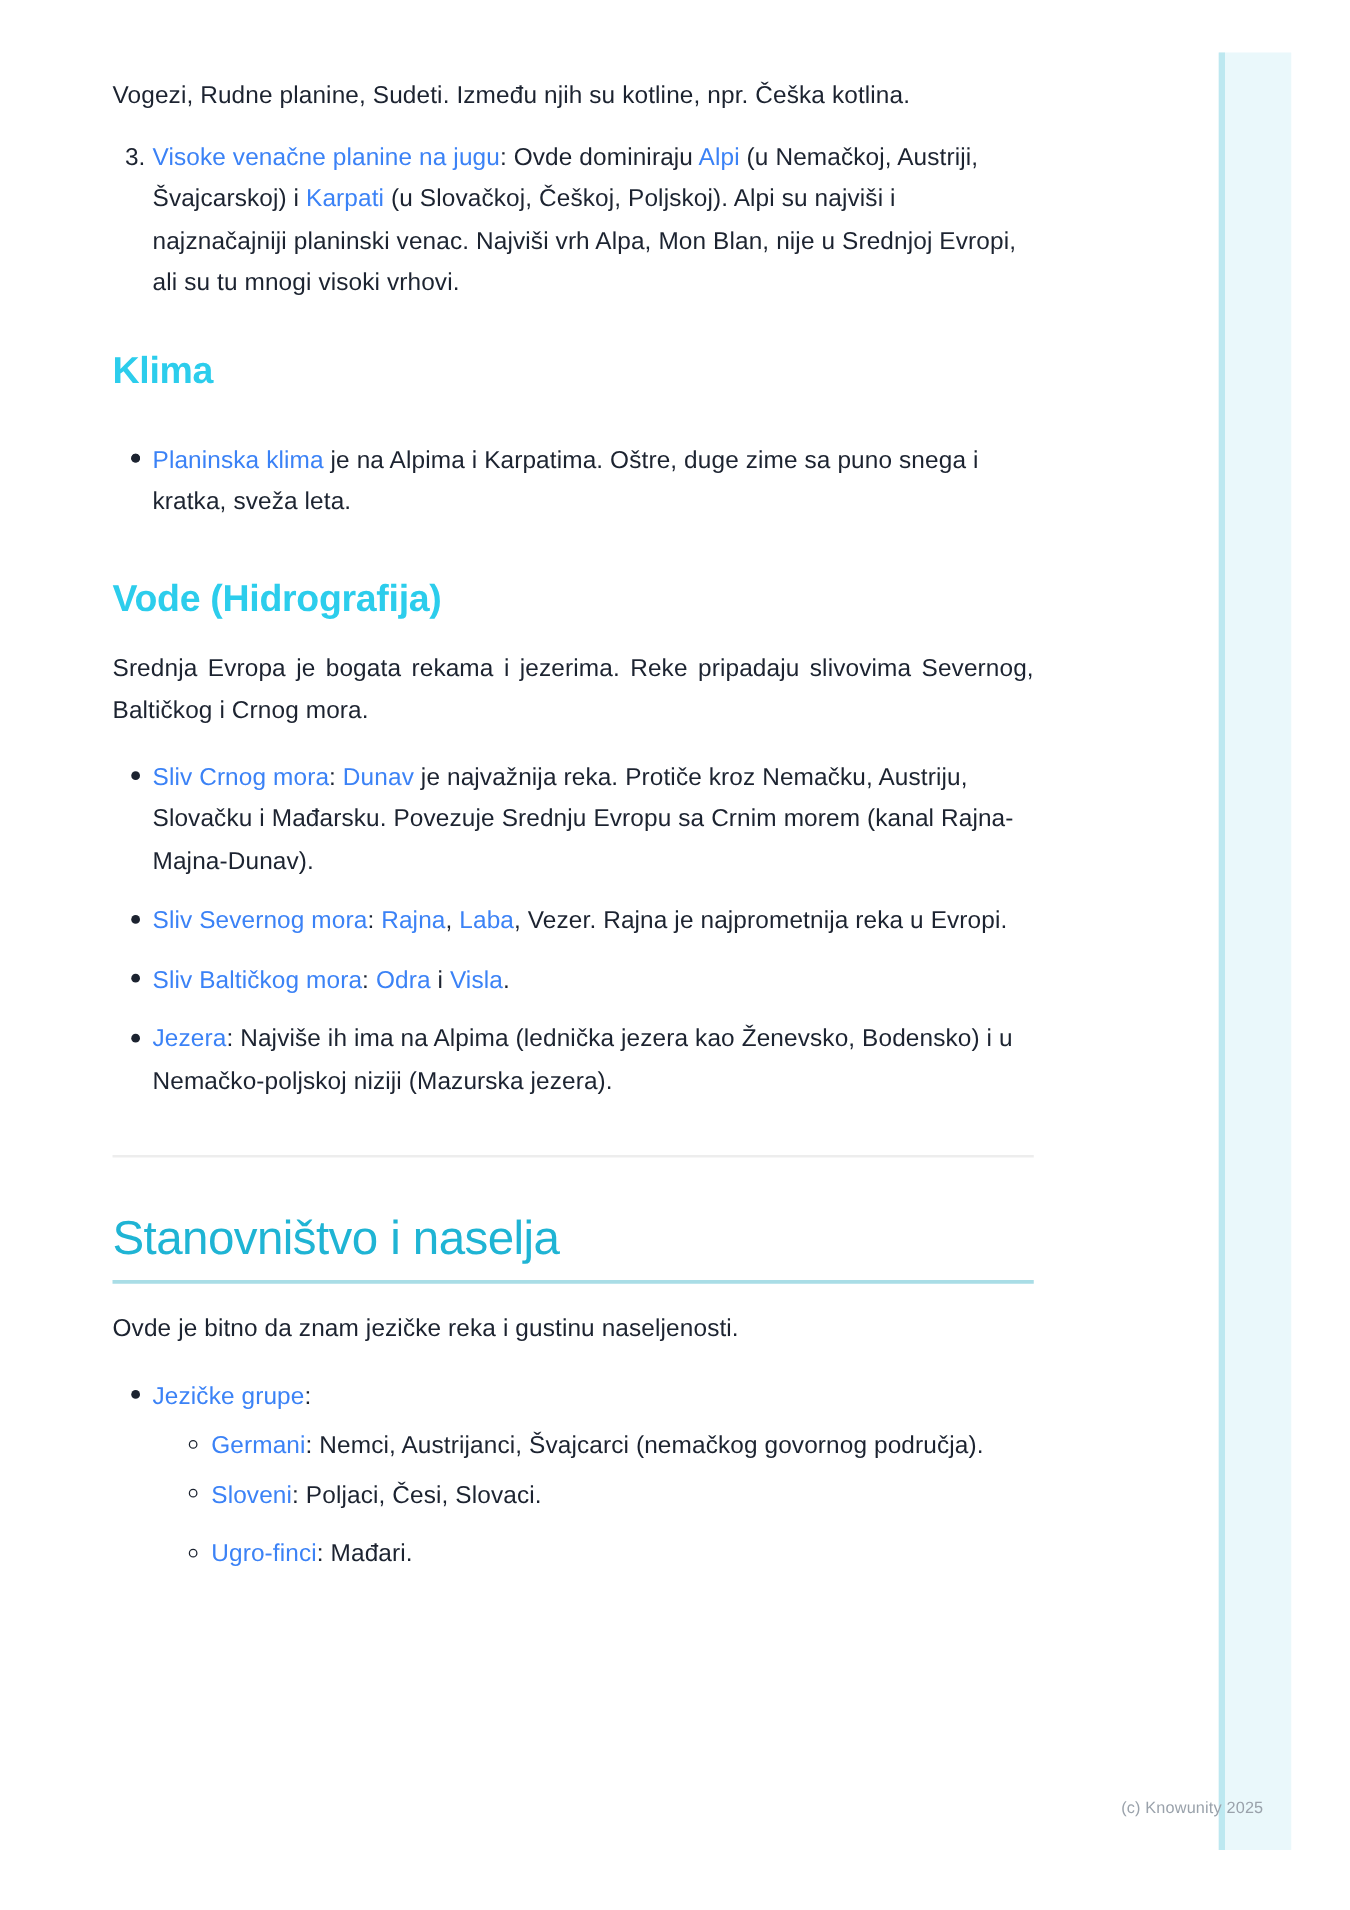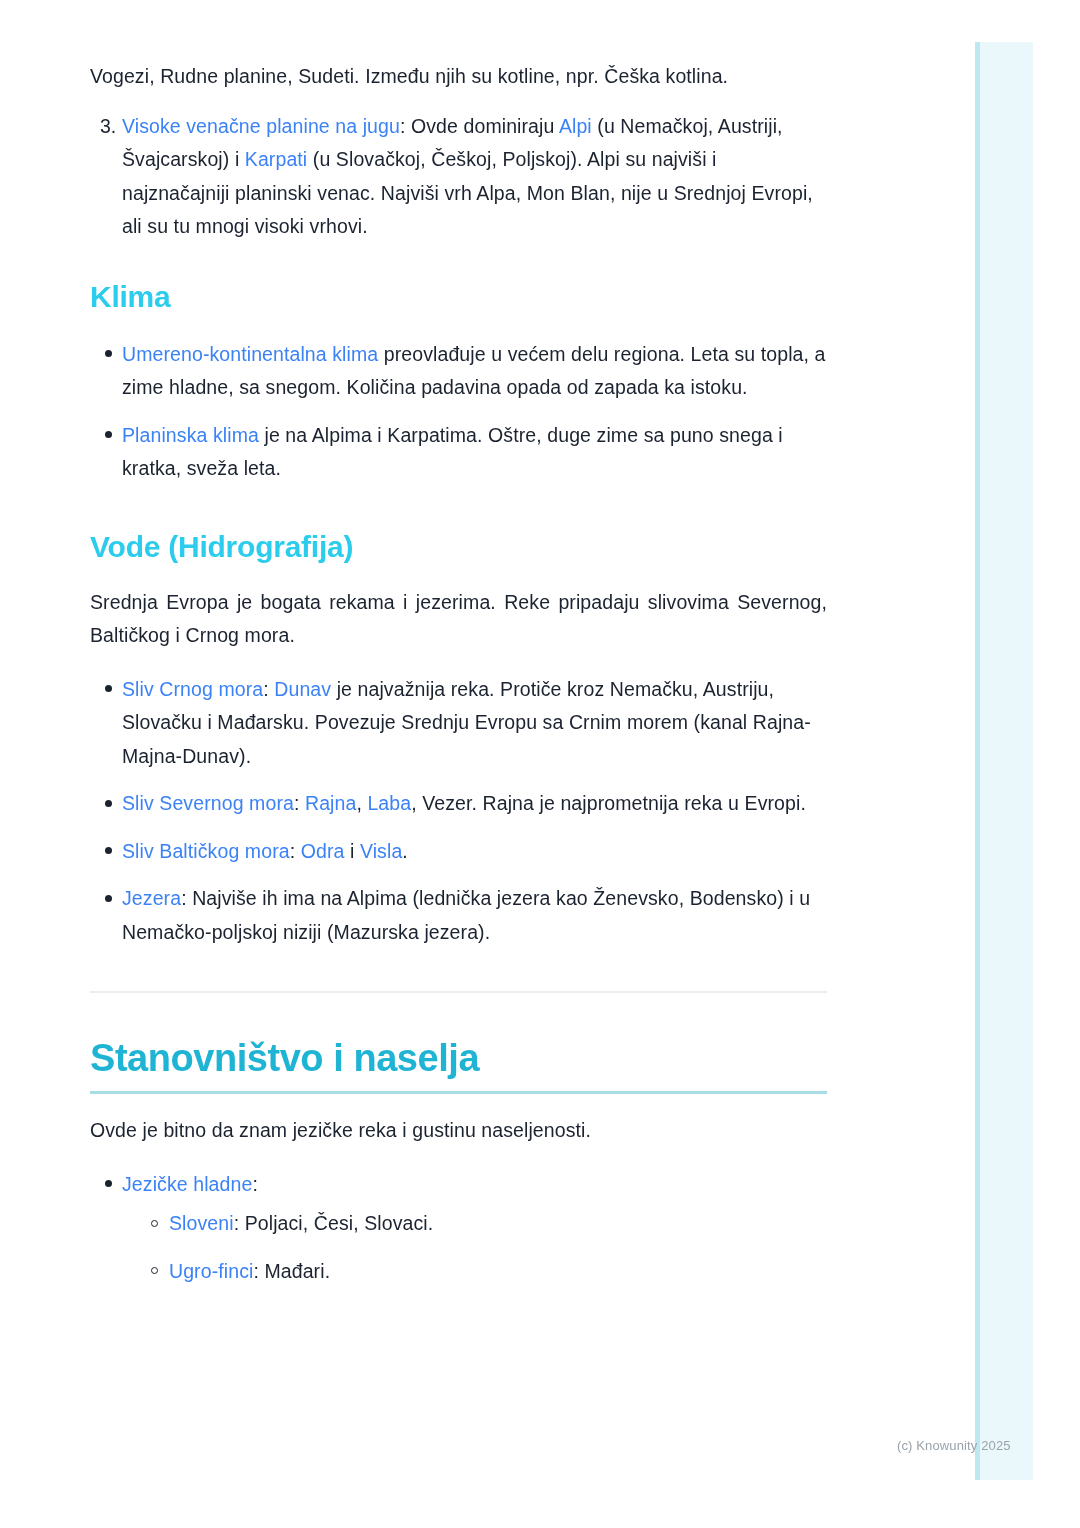--- a/index.html
+++ b/index.html
@@ -65,21 +65,21 @@
   }
   b, strong, .b {
     font-weight: 400;
     color: #3b82f6;
   }
 
   h1.doc-h1 {
     margin: 0;
     font-size: 38px;
     line-height: 46px;
-    font-weight: 700;
+    font-weight: 400;
     color: #1fb4d4;
     letter-spacing: -0.012em;
   }
   h2.doc-h2 {
     margin: 0;
     font-size: 30px;
     line-height: 38px;
     font-weight: 700;
     color: #2ccdec;
     letter-spacing: -0.008em;
@@ -195,21 +195,20 @@
 
     <div class="sp-34"></div>
 
     <h2 class="doc-h2">Klima</h2>
 
     <div class="sp-22"></div>
 
     <ul class="lvl1">
       <li class="item">
         <span class="marker"><span class="dot"></span></span>
-        <span class="li-text"><b>Umereno-kontinentalna klima</b><span> preovlađuje u većem delu regiona. Leta su topla, a zime hladne, sa snegom. Količina padavina opada od zapada ka istoku.</span></span>
       </li>
       <li class="item" style="margin-top:14px">
         <span class="marker"><span class="dot"></span></span>
         <span class="li-text"><b>Planinska klima</b><span> je na Alpima i Karpatima. Oštre, duge zime sa puno snega i kratka, sveža leta.</span></span>
       </li>
     </ul>
 
     <div class="sp-42"></div>
 
     <h2 class="doc-h2">Vode (Hidrografija)</h2>
@@ -253,23 +252,27 @@
 
     <div class="sp-20"></div>
 
     <div class="para">Ovde je bitno da znam jezičke reka i gustinu naseljenosti.</div>
 
     <div class="sp-20"></div>
 
     <ul class="lvl1">
       <li class="item">
         <span class="marker"><span class="dot"></span></span>
-        <span class="li-text"><b>Jezičke hladne</b><span>:</span></span>
+        <span class="li-text"><b>Jezičke grupe</b><span>:</span></span>
 
         <ul class="lvl2">
+          <li class="item" style="margin-top:6px">
+            <span class="marker"><span class="ring"></span></span>
+            <span class="li-text"><b>Germani</b><span>: Nemci, Austrijanci, Švajcarci (nemačkog govornog područja).</span></span>
+          </li>
           <li class="item" style="margin-top:6px">
             <span class="marker"><span class="ring"></span></span>
             <span class="li-text"><b>Sloveni</b><span>: Poljaci, Česi, Slovaci.</span></span>
           </li>
           <li class="item" style="margin-top:14px">
             <span class="marker"><span class="ring"></span></span>
             <span class="li-text"><b>Ugro-finci</b><span>: Mađari.</span></span>
           </li>
         </ul>
       </li>

